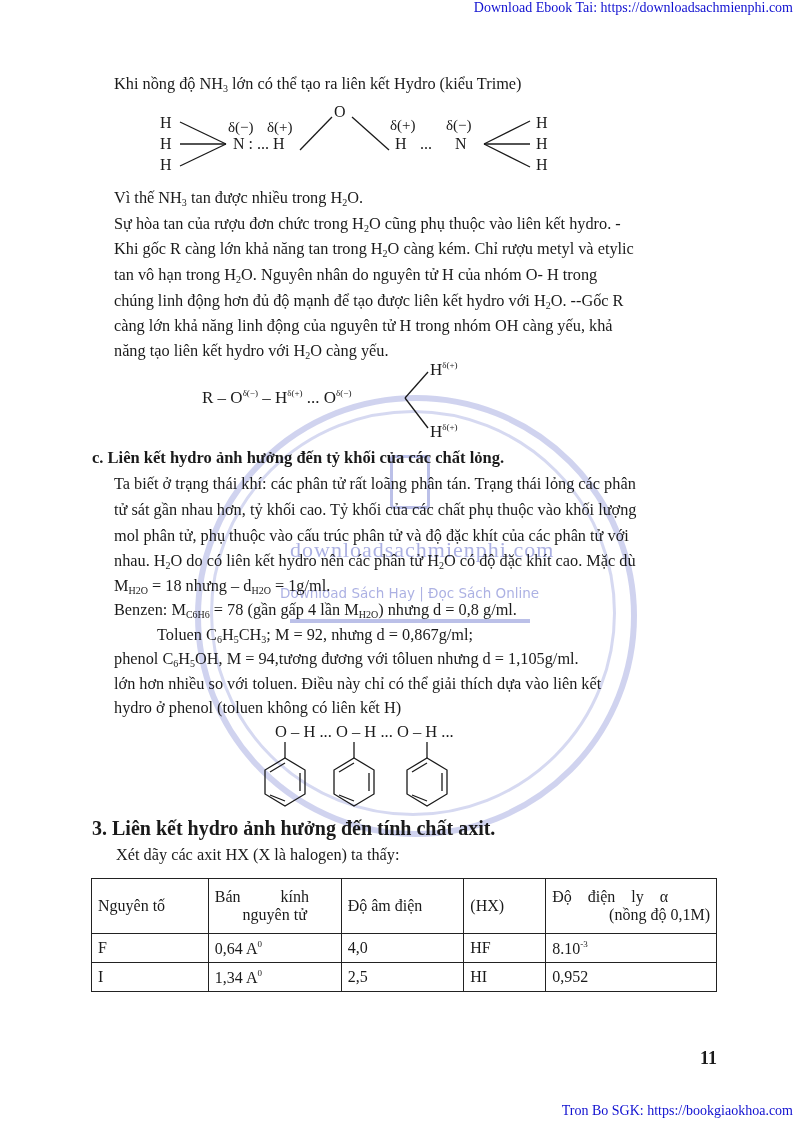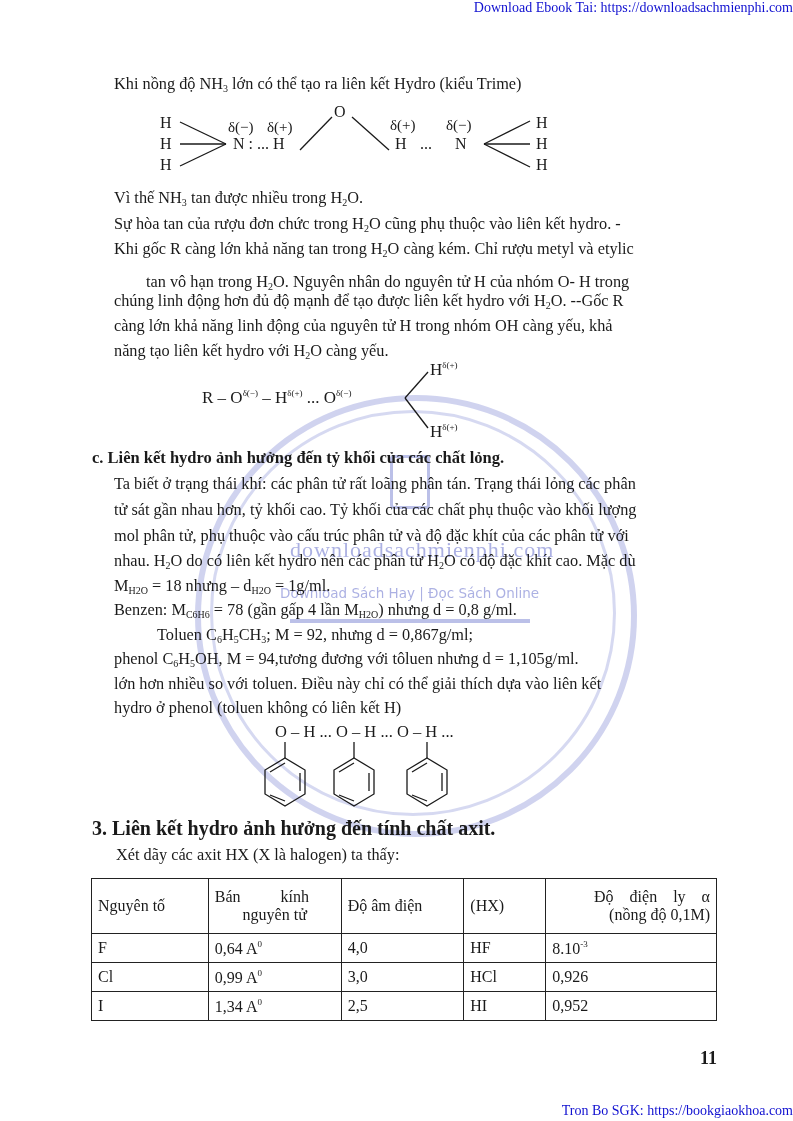--- a/index.html
+++ b/index.html
@@ -79,21 +79,21 @@
 
 <div class="line" style="left:114px;top:188px;">
   <span>Vì thế NH</span><sub>3</sub><span> tan được nhiều trong H</span><sub>2</sub><span>O.</span>
 </div>
 <div class="line" style="left:114px;top:214px;width:600px;">
   <span>Sự hòa tan của rượu đơn chức trong H</span><sub>2</sub><span>O cũng phụ thuộc vào liên kết hydro. -</span>
 </div>
 <div class="line" style="left:114px;top:239px;width:602px;">
   <span>Khi gốc R càng lớn khả năng tan trong H</span><sub>2</sub><span>O càng kém. Chỉ rượu metyl và etylic</span>
 </div>
-<div class="line" style="left:114px;top:272px;width:602px;margin-left:32px;">
+<div class="line" style="left:114px;top:265px;width:602px;">
   <span>tan vô hạn trong H</span><sub>2</sub><span>O. Nguyên nhân do nguyên tử H của nhóm O- H trong</span>
 </div>
 <div class="line" style="left:114px;top:291px;width:602px;">
   <span>chúng linh động hơn đủ độ mạnh để tạo được liên kết hydro với H</span><sub>2</sub><span>O. --Gốc R</span>
 </div>
 <div class="line" style="left:114px;top:316px;">càng lớn khả năng linh động của nguyên tử H trong nhóm OH càng yếu, khả</div>
 <div class="line" style="left:114px;top:341px;">
   <span>năng tạo liên kết hydro với H</span><sub>2</sub><span>O càng yếu.</span>
 </div>
 
@@ -176,39 +176,32 @@
   <tbody>
       <tr class="head">
     <td>Nguyên tố</td>
     <td>
       <div style="white-space:pre;">Bán          kính</div>
       <div style="text-align:center;">nguyên tử</div>
     </td>
     <td>Độ âm điện</td>
     <td>(HX)</td>
     <td>
-      <div style="white-space:pre;text-align:right;">Độ    điện    ly    α</div>
+      <div style="white-space:pre;">Độ    điện    ly    α</div>
       <div style="text-align:right;">(nồng độ 0,1M)</div>
     </td>
   </tr>
   <tr>
     <td>F</td>
     <td><span>0,64 A</span><sup>0</sup></td>
     <td>4,0</td>
     <td>HF</td>
     <td><span>8.10</span><sup>-3</sup></td>
   </tr>
   <tr>
-    <td>Cl</td>
-    <td><span>0,99 A</span><sup>0</sup></td>
-    <td>3,0</td>
-    <td>HCl</td>
-    <td><span>0,926</span></td>
-  </tr>
-  <tr>
     <td>I</td>
     <td><span>1,34 A</span><sup>0</sup></td>
     <td>2,5</td>
     <td>HI</td>
     <td><span>0,952</span></td>
   </tr>
 </tbody>
   </table>
 
 <div class="page-num">11</div>

